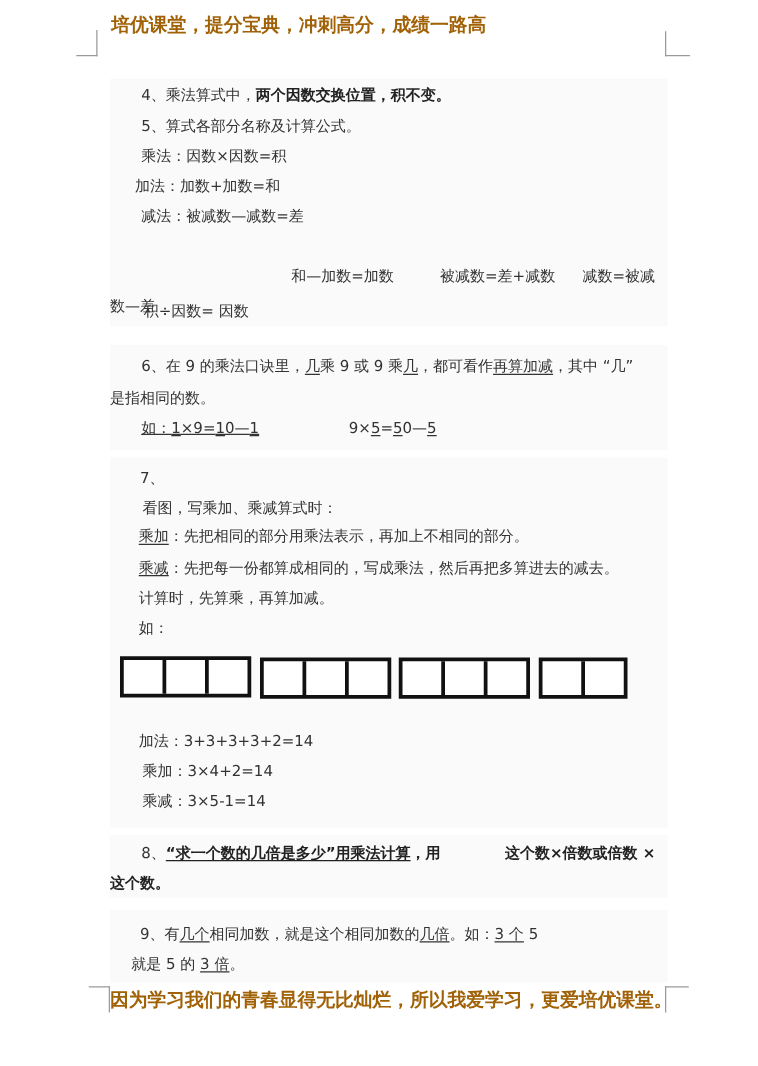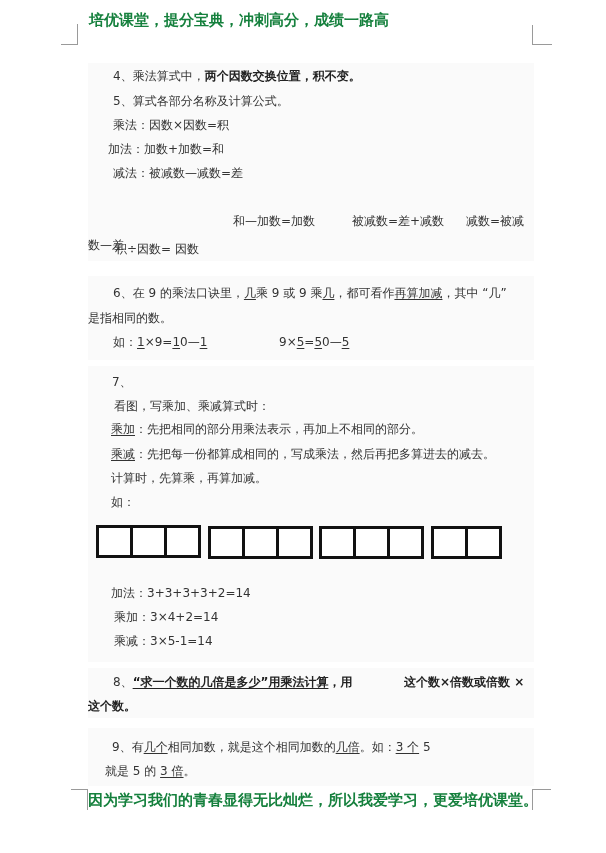--- a/index.html
+++ b/index.html
@@ -3,21 +3,21 @@
   <meta charset="utf-8">
   <style>
     html, body { margin: 0; padding: 0; }
     body {
       width: 606px; height: 853px; position: relative; overflow: hidden;
       background: #ffffff;
       font-family: "DejaVu Sans", "Liberation Sans", sans-serif;
       color: #333333;
     }
     .header, .footer {
-      position: absolute; color: #15803d; font-weight: bold;
+      position: absolute; color: #a16207; font-weight: bold;
       font-family: "DejaVu Serif", "Liberation Serif", serif;
       white-space: nowrap;
     }
     .header { left: 89px; top: 11px; font-size: 15px; letter-spacing: 0px; }
     .footer { left: 88px; top: 791px; font-size: 15px; }
     .corner { position: absolute; border-color: #9a9a9a; border-style: solid; border-width: 0; }
     .shade { position: absolute; left: 88px; width: 446px; background: #fafafa; }
     .line {
       position: absolute; font-size: 12px; white-space: nowrap; line-height: 16px; color: #333; text-align: right;
     }
@@ -51,21 +51,21 @@
 <div class="line" style="left:115px;top:213px;margin-top:28px;">积÷因数= 因数</div>
 <div class="line" style="left:233px;top:213px;">和—加数=加数</div>
 <div class="line" style="left:352px;top:213px;">被减数=差+减数</div>
 <div class="line" style="left:466px;top:213px;">减数=被减</div>
 <div class="line" style="left:88px;top:237px;">数—差</div>
 
 <div class="line" style="left:113px;top:285px;">
   <span>6、在 9 的乘法口诀里，</span><span class="u">几</span><span>乘 9 或 9 乘</span><span class="u">几</span><span>，都可看作</span><span class="u">再算加减</span><span>，其中 “几”</span>
 </div>
 <div class="line" style="left:88px;top:310px;">是指相同的数。</div>
-<div class="line" style="left:113px;top:334px;">
+<div class="line" style="left:113px;top:334px;text-decoration:underline;">
   <span>如：</span><span class="u">1</span><span>×9=</span><span class="u">1</span><span>0—</span><span class="u">1</span>
 </div>
 <div class="line" style="left:279px;top:334px;">
   <span>9×</span><span class="u">5</span><span>=</span><span class="u">5</span><span>0—</span><span class="u">5</span>
 </div>
 
 <div class="line" style="left:112px;top:374px;">7、</div>
 <div class="line" style="left:114px;top:398px;">看图，写乘加、乘减算式时：</div>
 <div class="line" style="left:111px;top:422px;font-family:Liberation Mono, monospace;">
   <span class="u">乘加</span><span>：先把相同的部分用乘法表示，再加上不相同的部分。</span>

